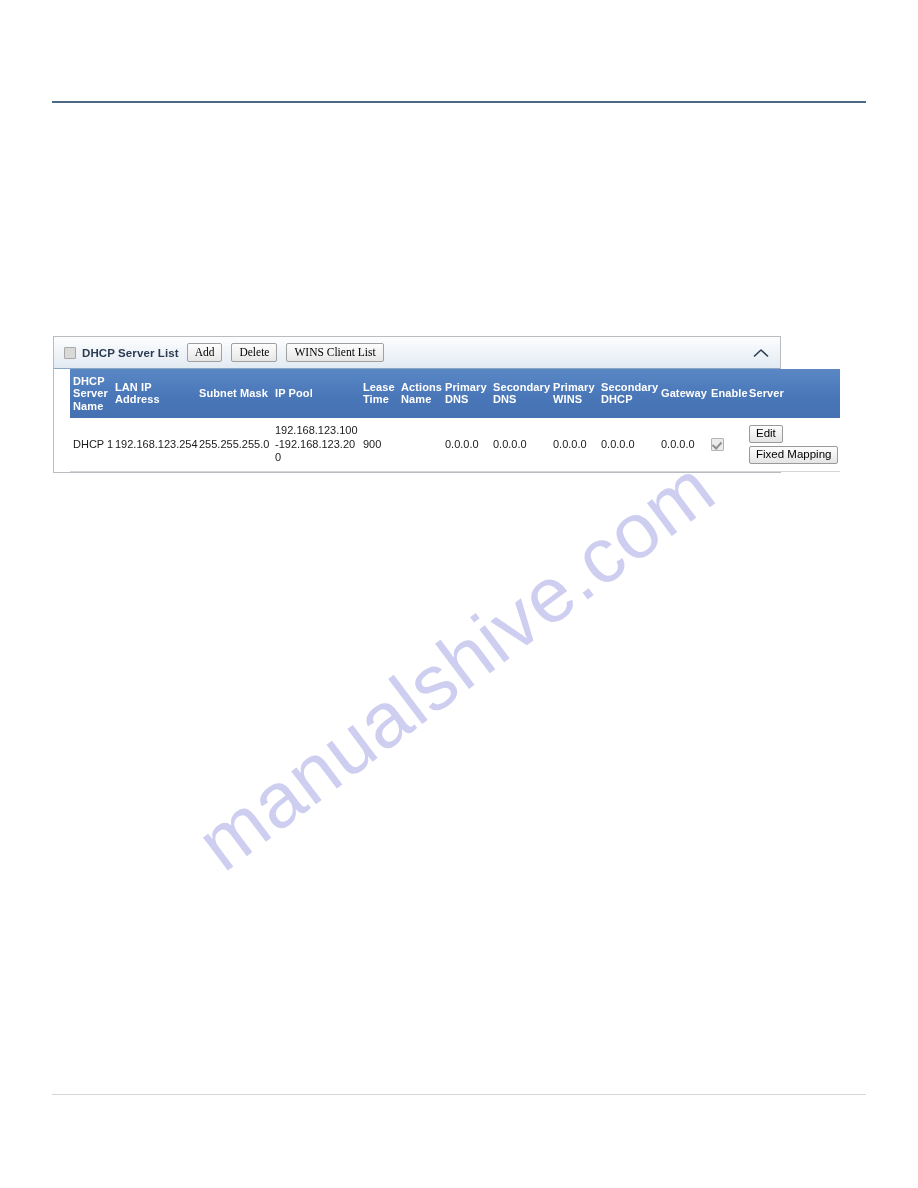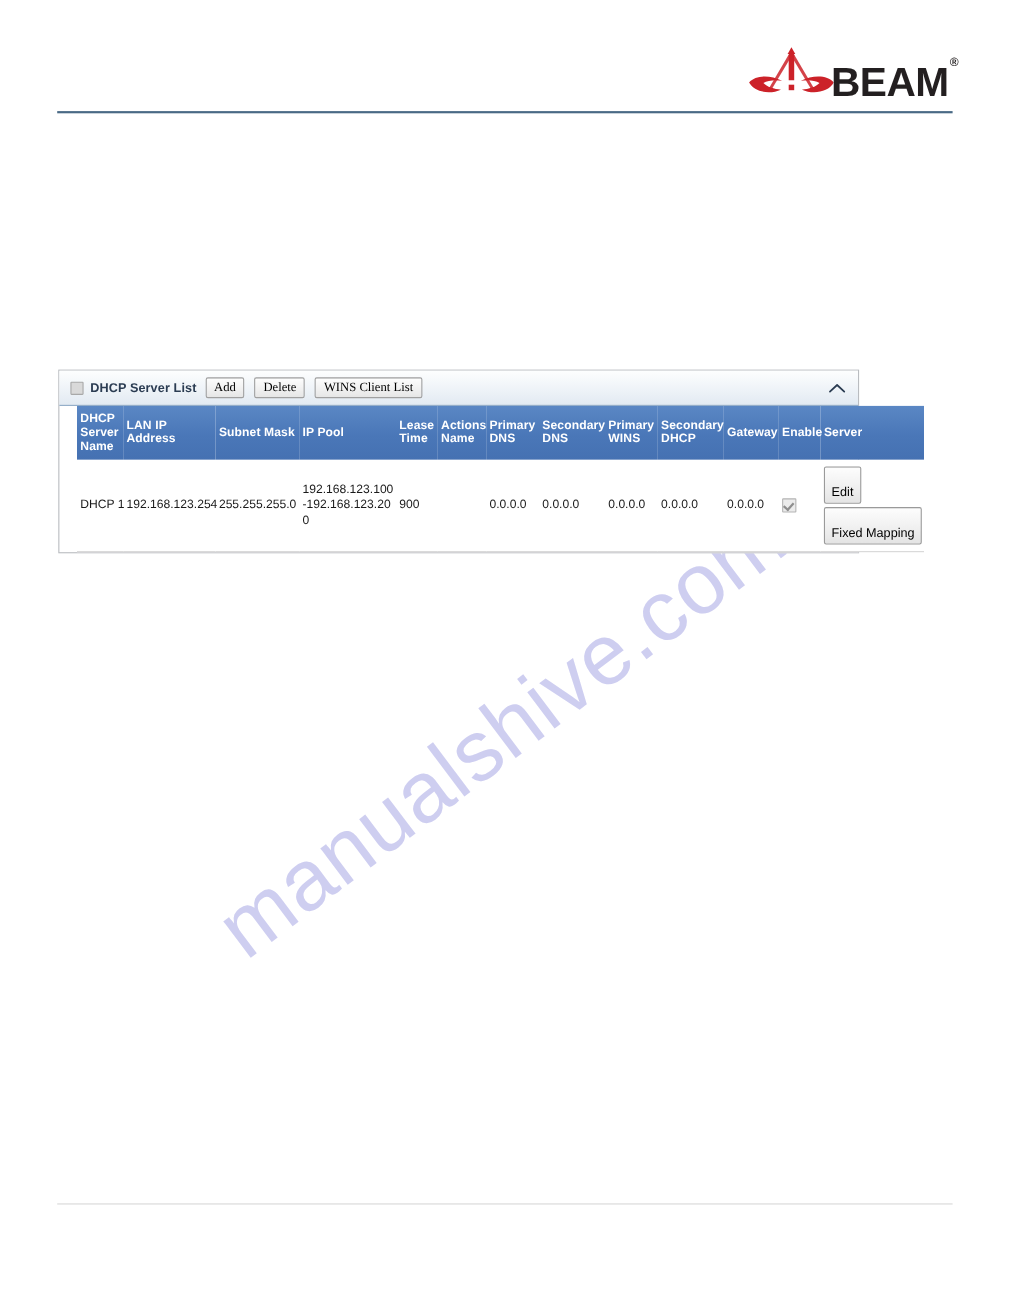--- a/index.html
+++ b/index.html
@@ -244,56 +244,36 @@
     text-align: right;
     padding-right: 3px !important;
   }
   .action-btn {
     display: inline-block;
     font-size: 11.5px;
     color: #000000;
     background: linear-gradient(to bottom, #fdfdfd 0%, #f0f0f0 55%, #e4e4e4 100%);
     border: 1px solid #9a9a9a;
     border-radius: 2px;
-    padding: 17px 6px 2px 6px;
+    padding: 1px 6px 2px 6px;
     line-height: 1.15;
     white-space: nowrap;
     cursor: default;
   }
   .action-edit { margin-bottom: 3px; }
 </style>
 </head>
 <body>
 
 <div class="page">
 
   <div class="watermark">
     <div class="watermark-text">manualshive.com</div>
   </div>
 
-  <div class="logo-wrap">
-    <svg class="logo-mark" viewBox="0 0 156 96">
-
-      <path d="M62 63 C40 52 14 52 2 66 C12 84 40 88 60 79 C48 78 34 74 28 67 C36 62 50 61 62 63 Z" fill="#cc2229"></path>
-
-      <path d="M96 63 C118 52 144 52 156 66 C146 84 118 88 98 79 C110 78 124 74 130 67 C122 62 108 61 96 63 Z" fill="#cc2229"></path>
-
-      <path d="M76 12 L36 80 L42 80 L78 20 Z" fill="#cc2229" opacity="0.85"></path>
-
-      <path d="M82 12 L122 80 L116 80 L80 20 Z" fill="#cc2229" opacity="0.85"></path>
-
-      <path d="M79 6 L84 16 L84 62 L74 62 L74 16 Z" fill="#cc2229"></path>
-      <rect x="74" y="70" width="10" height="10" fill="#cc2229"></rect>
-
-      <path d="M79 2 L86 14 L72 14 Z" fill="#cc2229"></path>
-    </svg>
-    <div class="logo-text">
-      <span>BEAM</span><span class="logo-reg">®</span>
-    </div>
-  </div>
 
   <div class="header-rule"></div>
   <div class="footer-rule"></div>
 
   <div class="panel">
 
     <div class="panel-head">
       <span class="panel-check"></span>
       <span class="panel-title">DHCP Server List</span>
       <button class="btn">Add</button>

